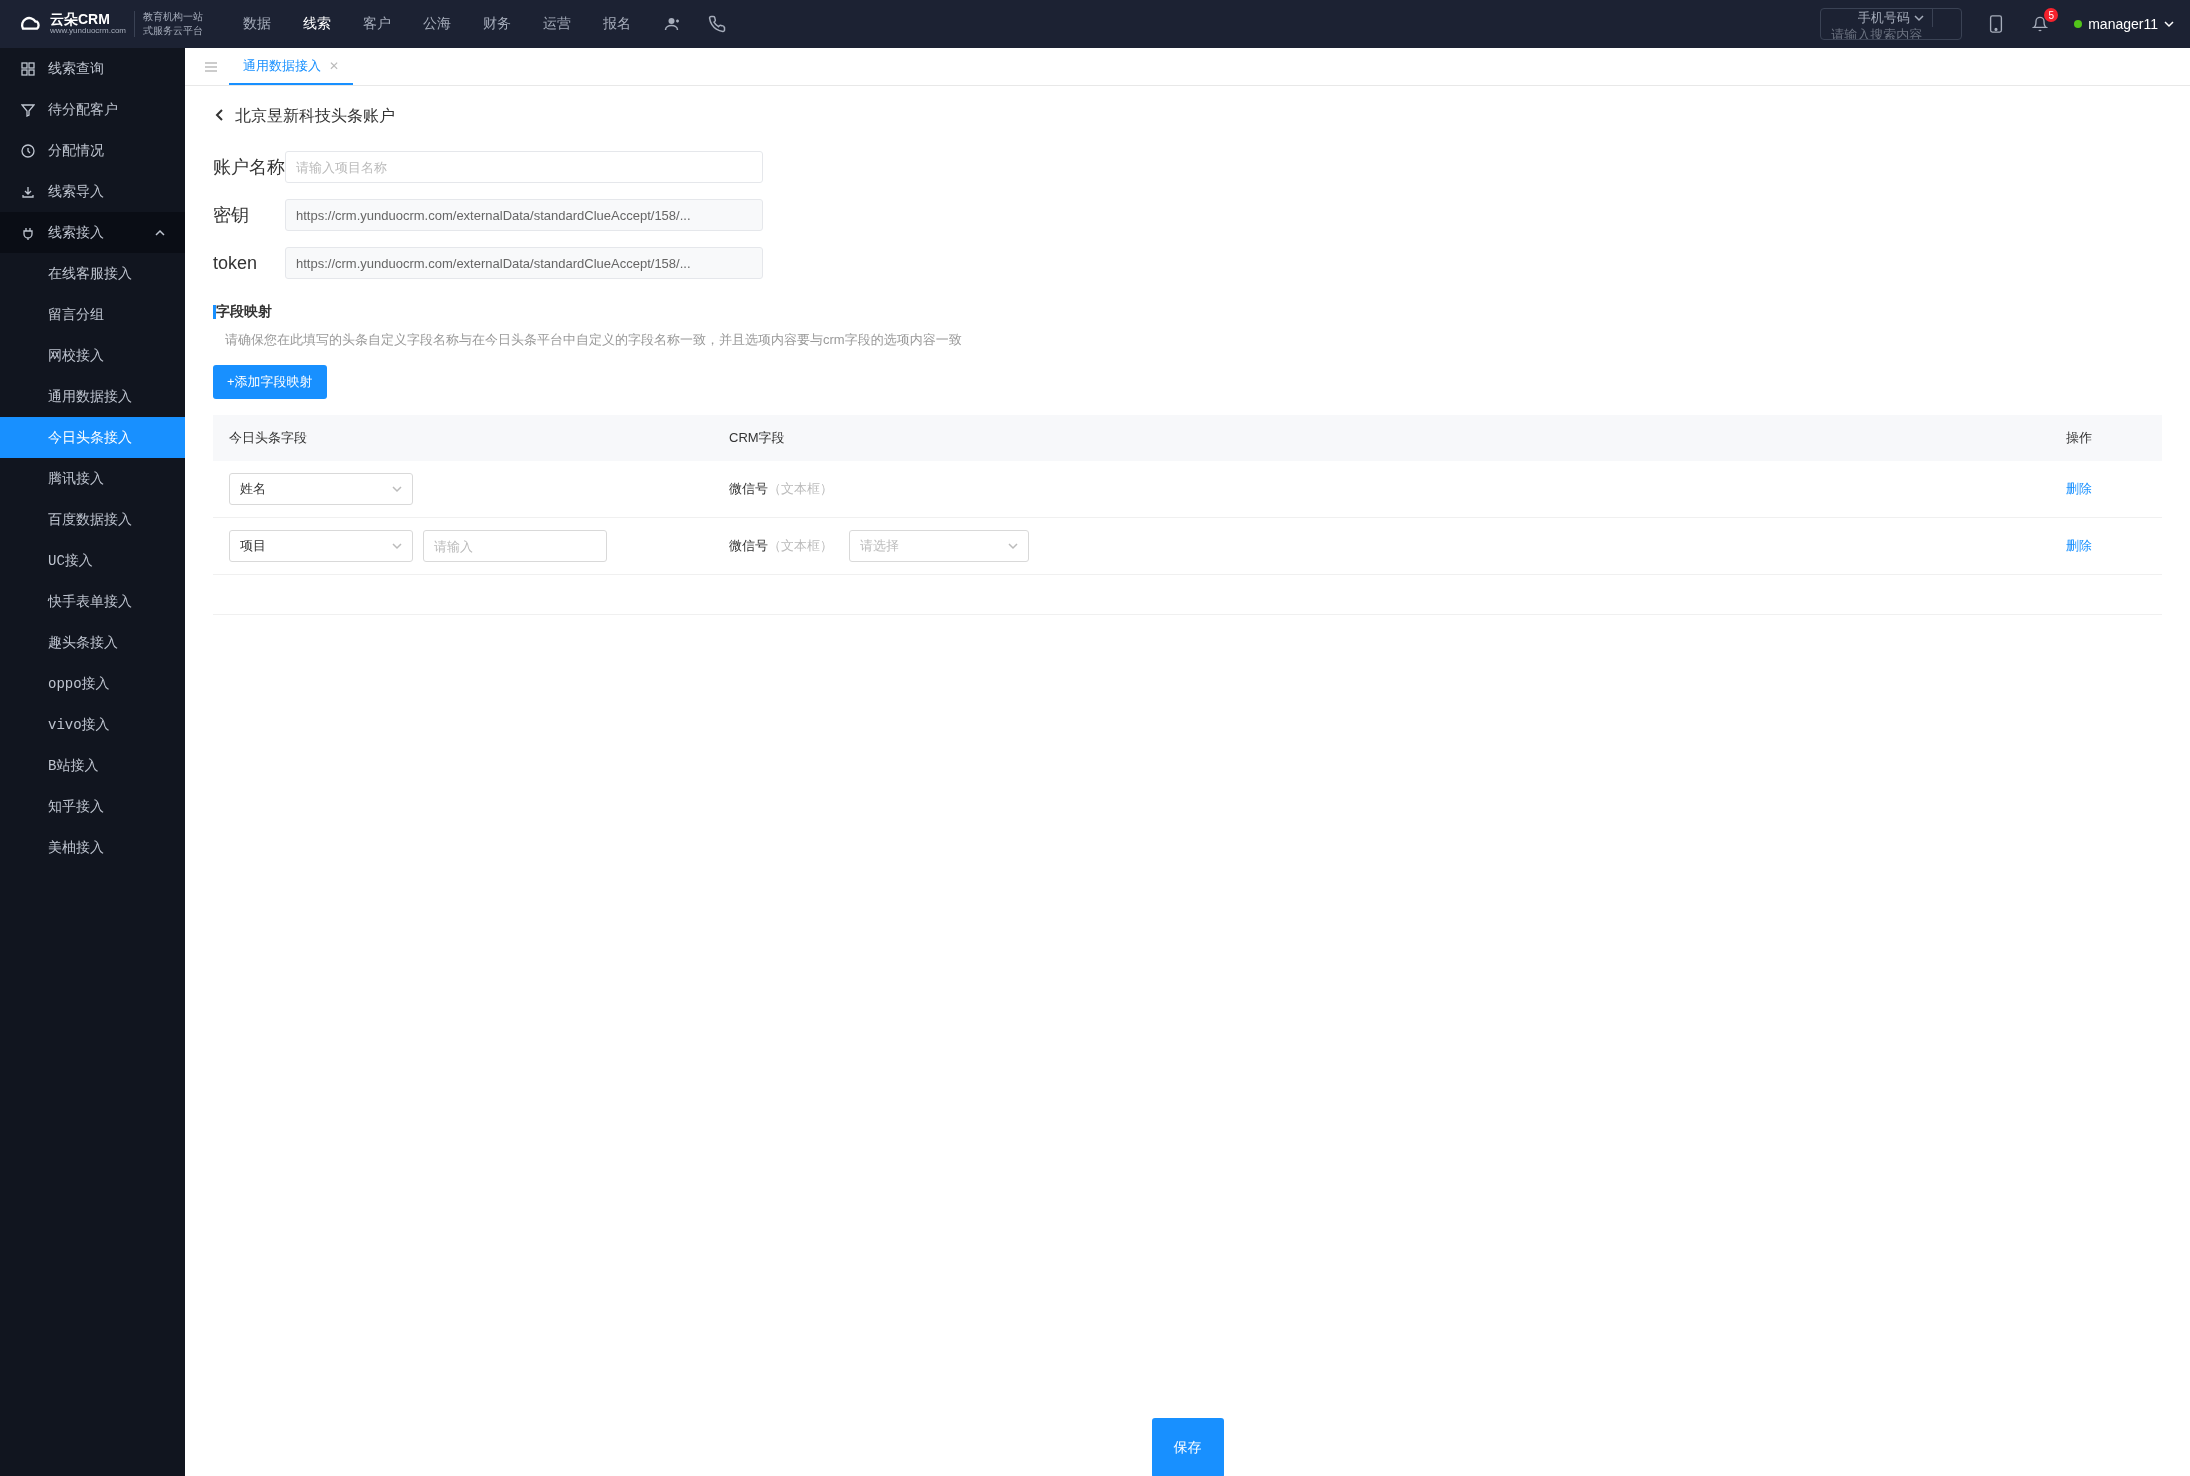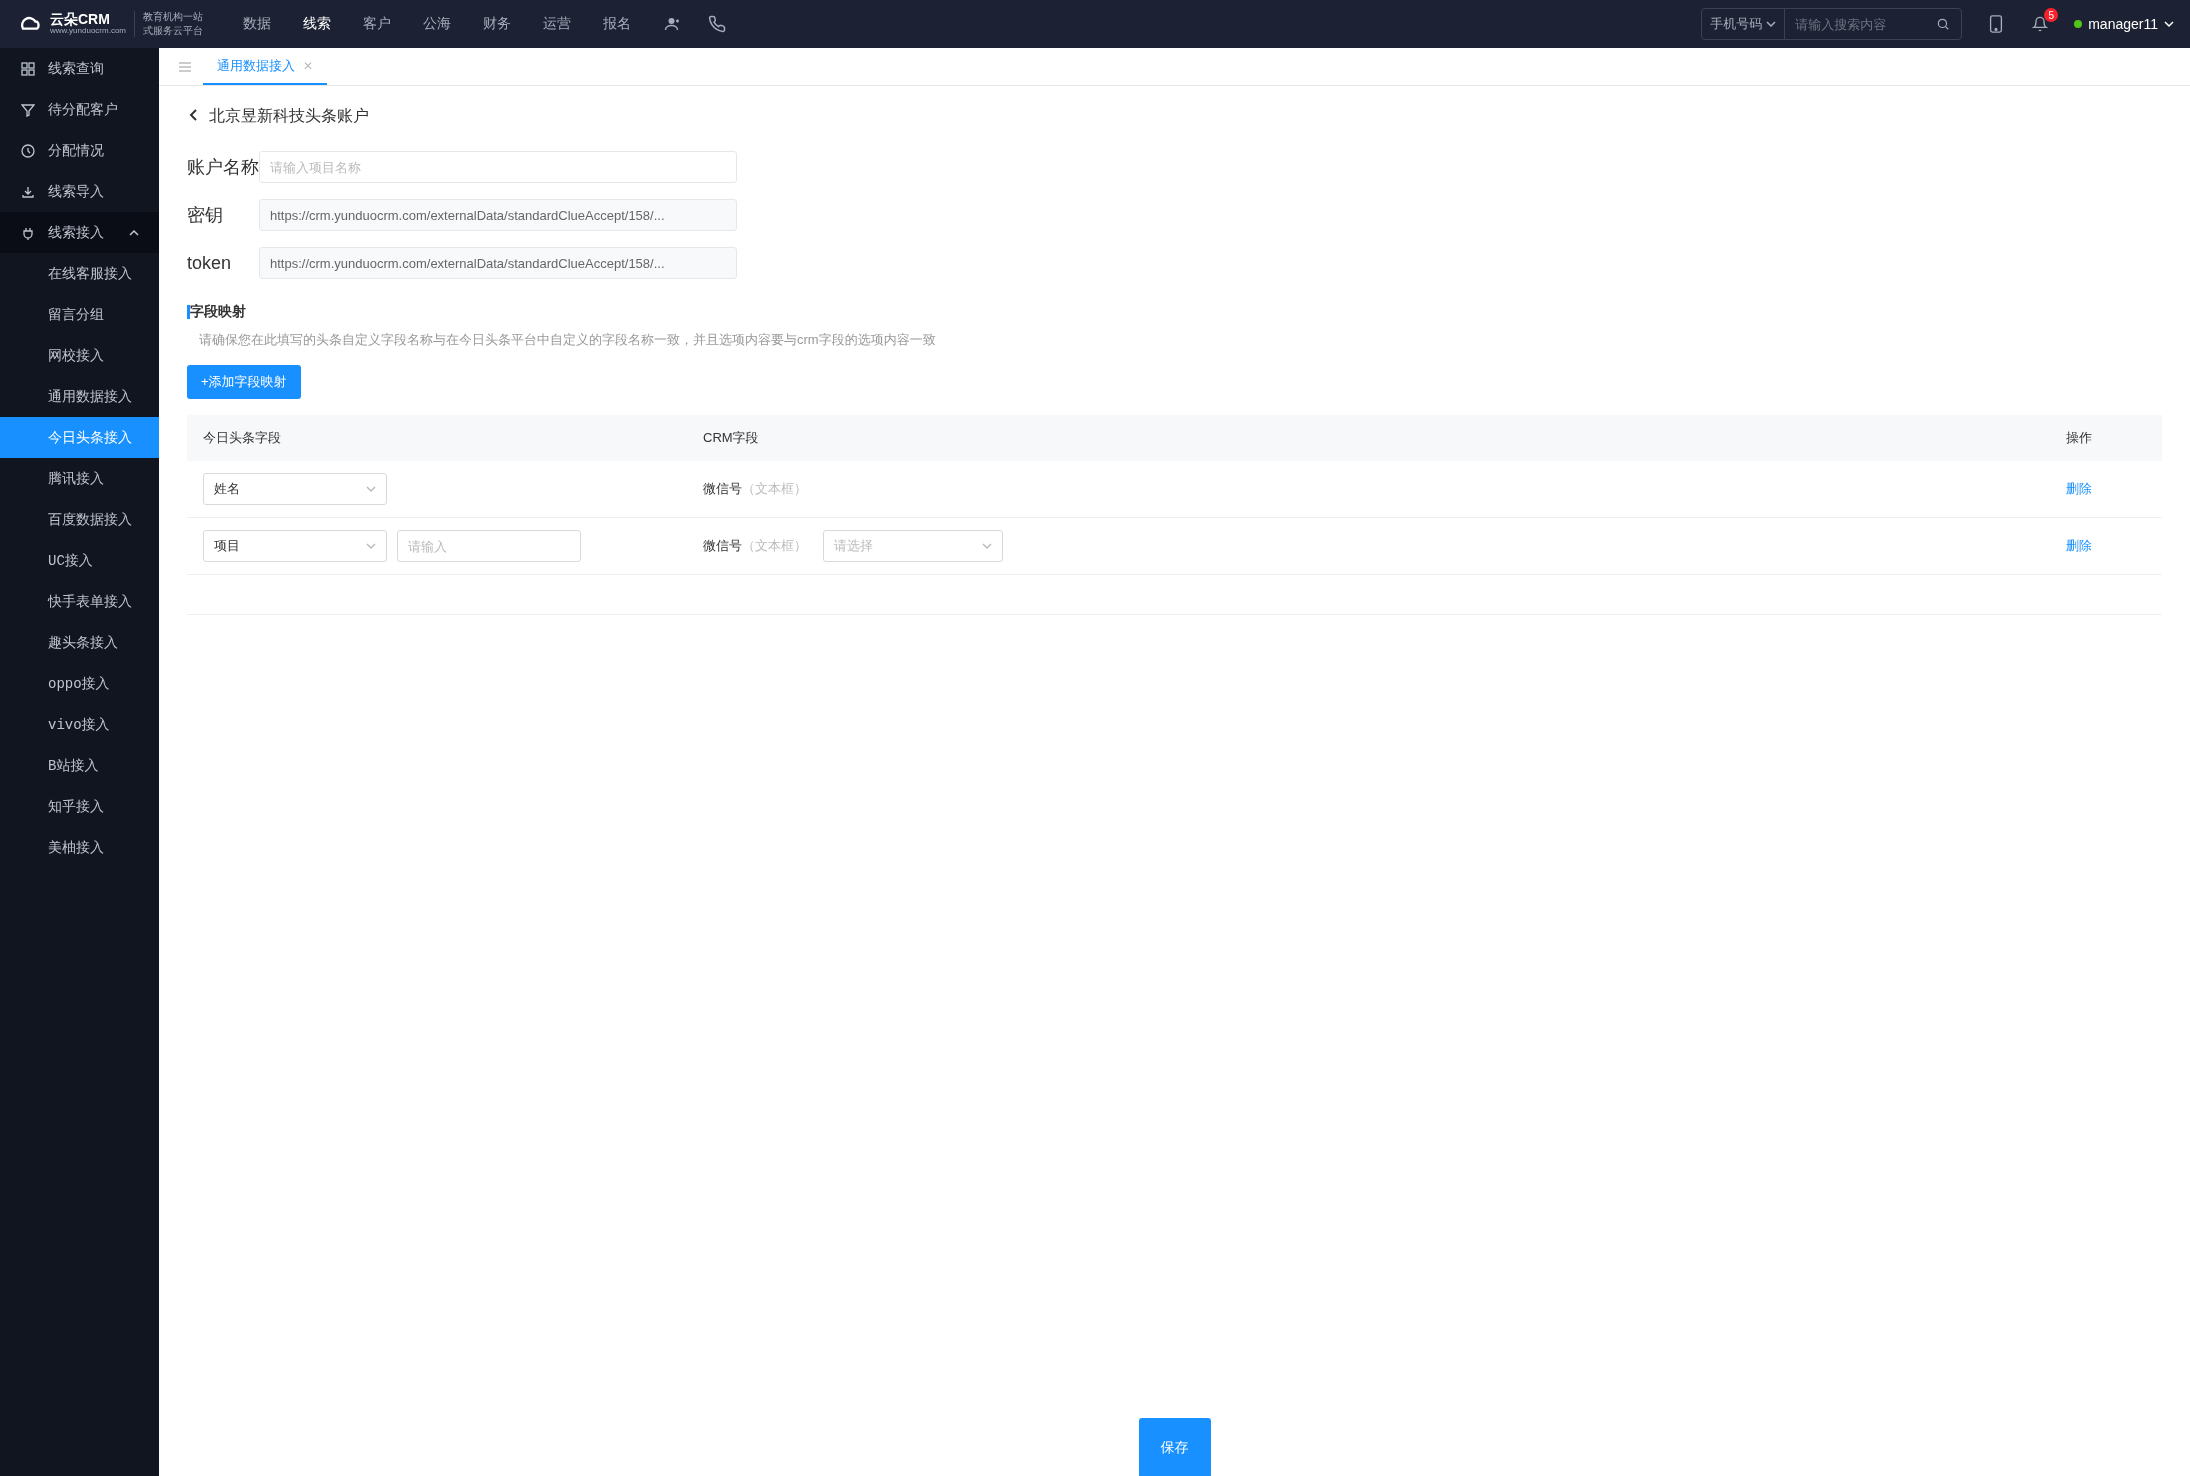--- a/index.html
+++ b/index.html
@@ -15,35 +15,35 @@
 .logo-sub { font-size: 10px; color: #a6adbb; white-space: nowrap; }
 
 .nav-menu { display: flex; gap: 32px; }
 .nav-item { color: #a6adbb; cursor: pointer; font-size: 14px; }
 .nav-item.active { color: #fff; }
 
 .nav-icons { display: flex; gap: 24px; margin-left: 32px; align-items: center; }
 .nav-icon-btn { width: 20px; height: 20px; color: #a6adbb; cursor: pointer; display: flex; align-items: center; justify-content: center; }
 
 .header-right { margin-left: auto; display: flex; align-items: center; gap: 24px; }
-.search-box { display: flex; align-items: center; border: 1px solid #3a4254; border-radius: 4px; height: 32px; overflow: hidden; background: #1c2233; }
+.search-box { display: flex; align-items: center; border: 1px solid #3a4254; border-radius: 4px; height: 32px; overflow: hidden; background: #1c2233; flex-direction: column; }
 .search-select { height: 100%; padding: 0 8px; background: transparent; border: none; color: #a6adbb; font-size: 13px; display: flex; align-items: center; gap: 4px; border-right: 1px solid #3a4254; cursor: pointer; }
 .search-input { height: 100%; background: transparent; border: none; outline: none; color: #fff; padding: 0 10px; width: 140px; font-size: 13px; }
 .search-input::placeholder { color: #6b7280; }
 .search-btn { height: 100%; width: 36px; display: flex; align-items: center; justify-content: center; color: #a6adbb; cursor: pointer; }
 
 .header-icon { width: 20px; height: 20px; color: #a6adbb; cursor: pointer; position: relative; display: flex; align-items: center; justify-content: center; }
 .badge { position: absolute; top: -6px; right: -8px; background: #f5222d; color: #fff; border-radius: 8px; font-size: 10px; min-width: 14px; height: 14px; display: flex; align-items: center; justify-content: center; padding: 0 3px; }
 
 .user-info { display: flex; align-items: center; gap: 6px; color: #fff; cursor: pointer; font-size: 14px; }
 .status-dot { width: 8px; height: 8px; border-radius: 50%; background: #52c41a; }
 
 
 .layout { display: flex; height: calc(100vh - 48px); }
-.sidebar { width: 159px; background: #11151f; color: #bfc5d0; overflow-y: auto; flex-shrink: 0; }
+.sidebar { width: 185px; background: #11151f; color: #bfc5d0; overflow-y: auto; flex-shrink: 0; }
 .sidebar-item { height: 41px; display: flex; align-items: center; padding: 0 20px; cursor: pointer; font-size: 14px; gap: 12px; }
 .sidebar-item.indent { padding-left: 48px; font-family: Liberation Mono, monospace; }
 .sidebar-item.expanded { background: #0a0d15; }
 .sidebar-item.active { background: #1890ff; color: #fff; }
 .sidebar-icon { width: 16px; height: 16px; display: flex; align-items: center; justify-content: center; flex-shrink: 0; }
 .sidebar-expand { margin-left: auto; }
 
 
 .main { flex: 1; background: #fff; display: flex; flex-direction: column; overflow: hidden; }
 .tabs-bar { height: 38px; border-bottom: 1px solid #e8e8e8; display: flex; align-items: stretch; padding-left: 8px; }

